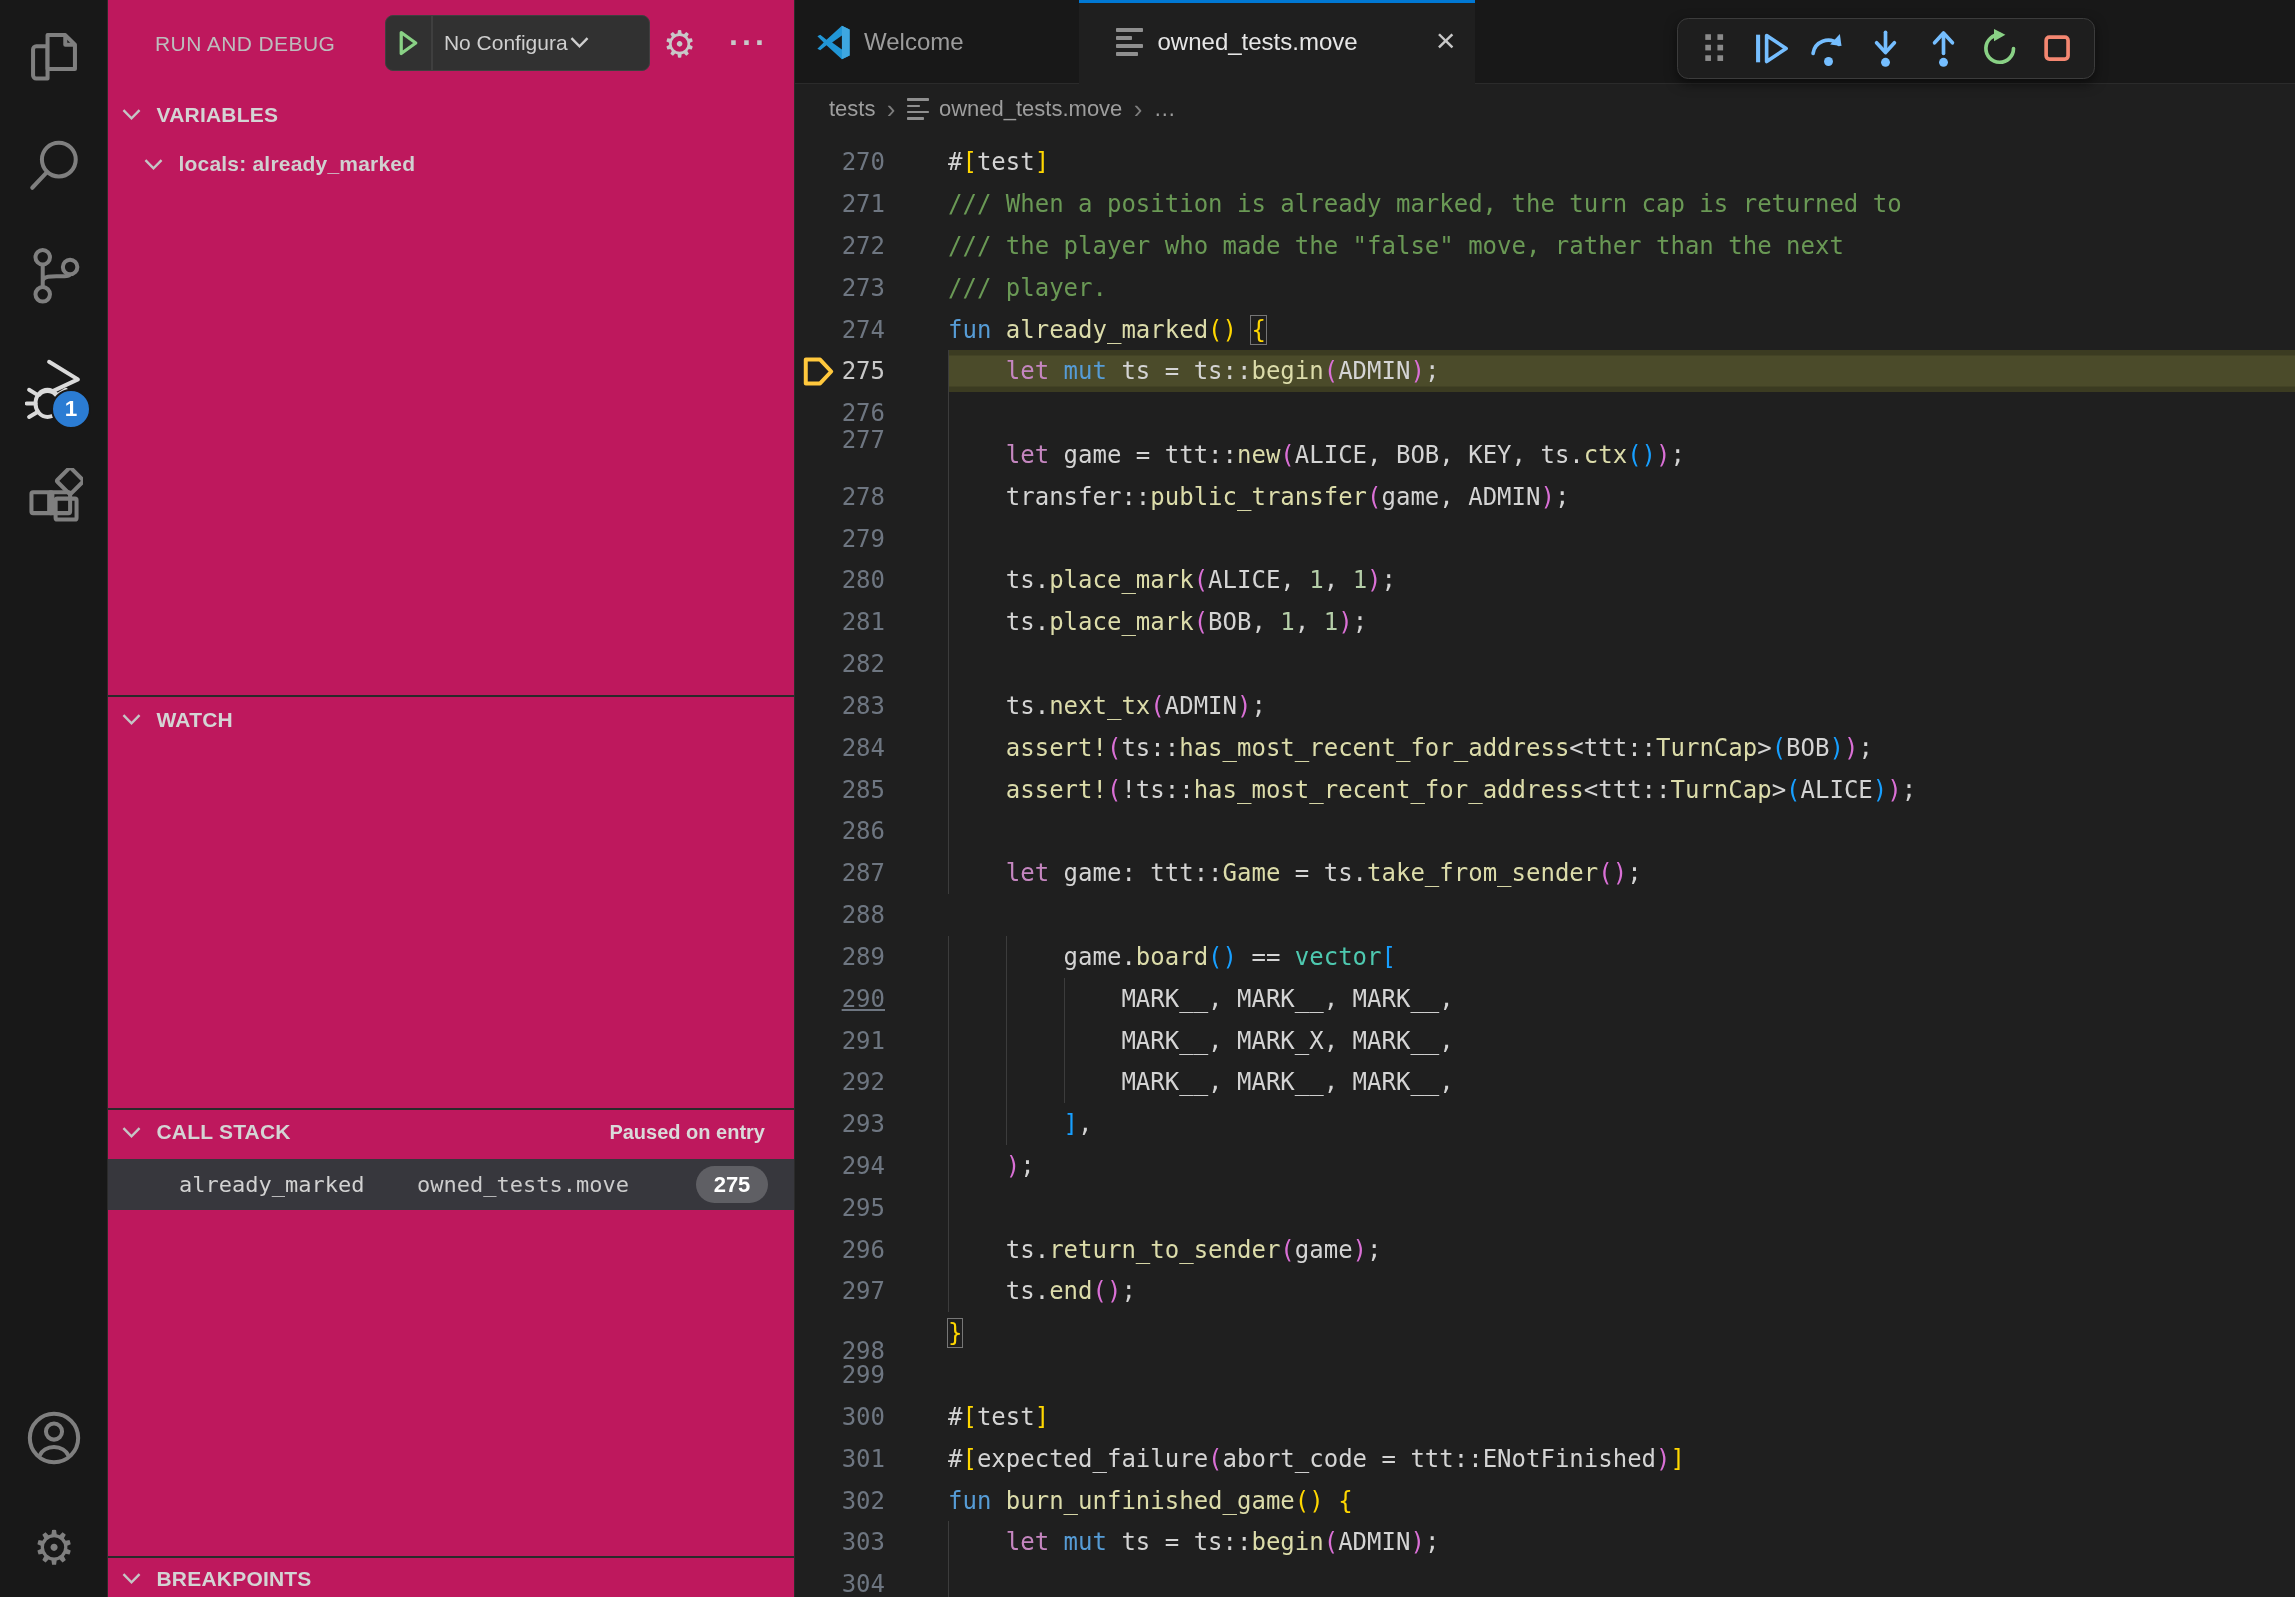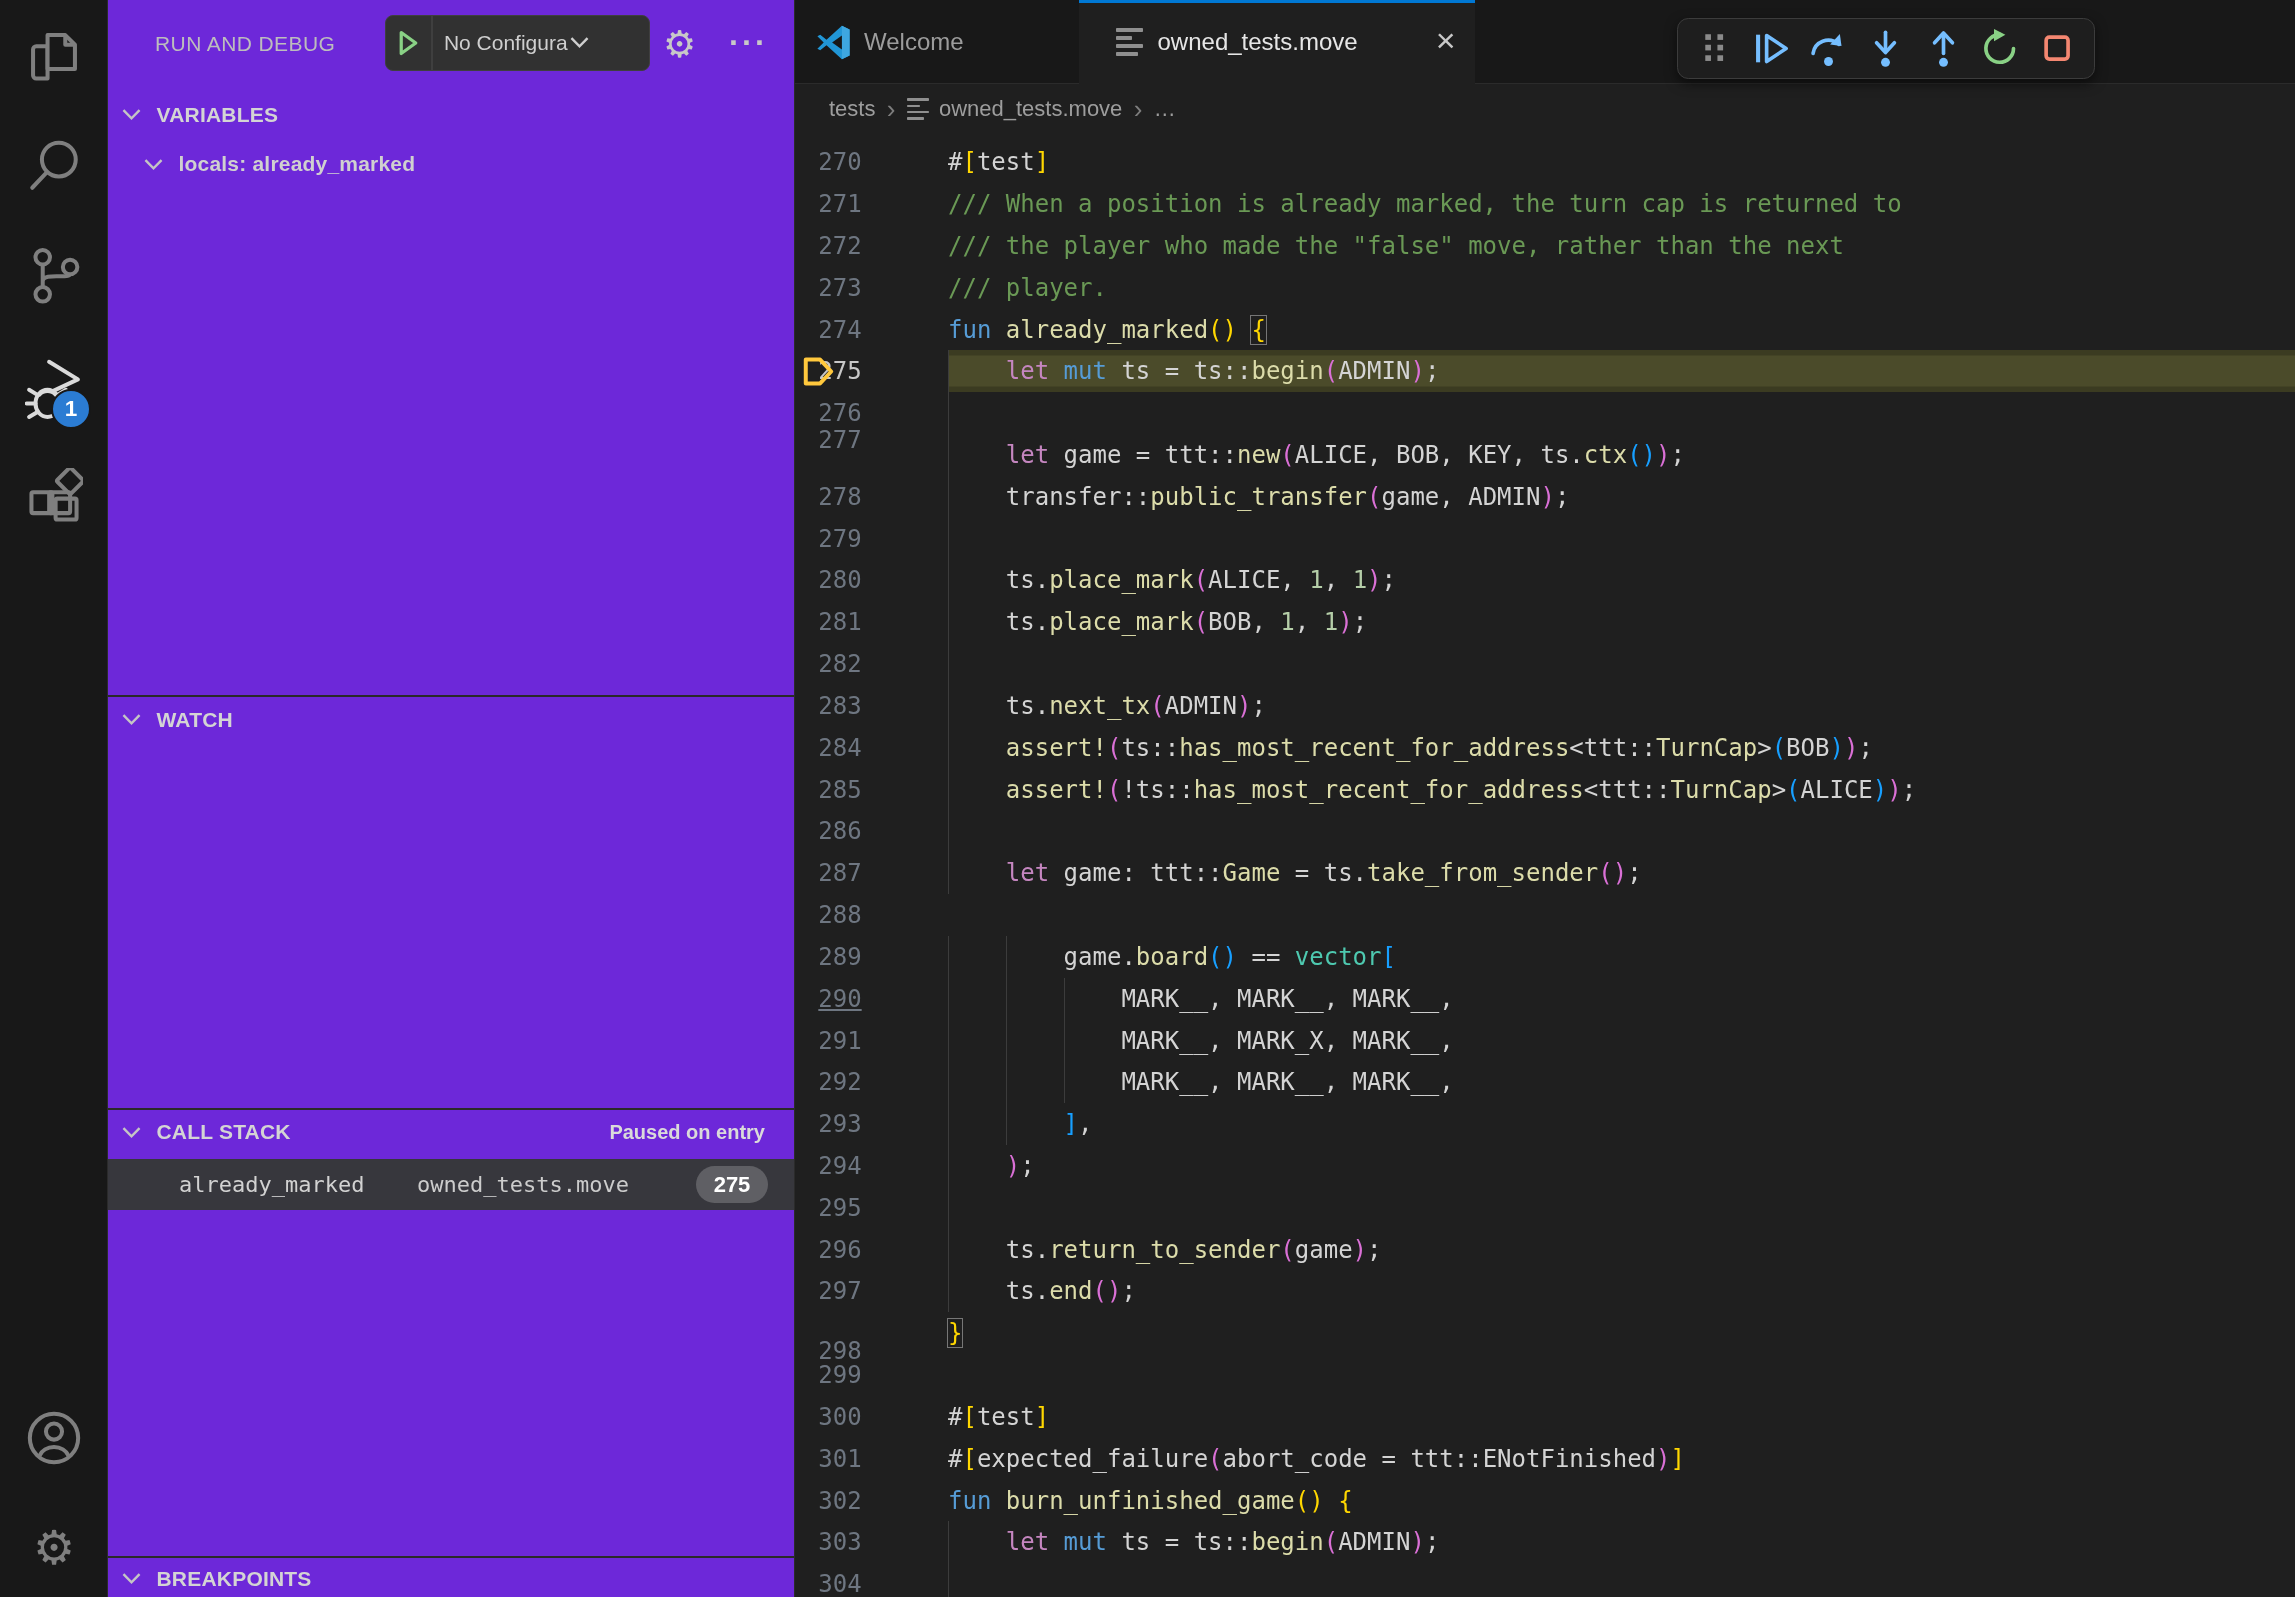--- a/index.html
+++ b/index.html
@@ -20,21 +20,21 @@
   .ab-icon { position:absolute; left:25px; width:58px; height:58px; cursor:pointer; }
   .ab-badge {
     position:absolute; left:51px; top:389px; width:40px; height:40px;
     background:#2b7cd3; border-radius:50%; border:2.4px solid #181818;
     color:#fff; font-size:22.5px; font-weight:bold; text-align:center; line-height:35px;
   }
 
   
   #sidebar {
     position:absolute; left:108px; top:0; width:687px; height:100%;
-    background:#6d28d9; border-right:1.6px solid #2b2b2b;
+    background:#be185d; border-right:1.6px solid #2b2b2b;
   }
   .sb-title {
     position:absolute; left:47px; top:0; height:88px; line-height:88px;
     font-size:21px; color:#bdbdbd; letter-spacing:0.4px;
   }
   #config-button {
     position:absolute; left:277px; top:14.5px; width:265px; height:56px;
     background:#313131; border:0.8px solid #3f3f3f; border-radius:8px;
     display:flex; align-items:center; cursor:pointer;
   }
@@ -118,21 +118,21 @@
   #code { position:absolute; left:0; top:134px; right:0; bottom:0; overflow:hidden; }
   #current-line-highlight {
     position:absolute; left:153px; right:0; height:42px;
     background:#4b4b2a;
     box-shadow:inset 0 5.6px 0 rgba(32,32,16,.35), inset 0 -5.6px 0 rgba(32,32,16,.35);
     z-index:1;
   }
   #gutter { position:absolute; left:0; top:0; width:150px; height:100%; z-index:3; }
   .ln {
     position:absolute; left:0; width:90px; height:42px; line-height:42px;
-    text-align:center; font-family:"DejaVu Sans Mono", monospace;
+    text-align:right; font-family:"DejaVu Sans Mono", monospace;
     font-size:24px; color:#6e7681; cursor:pointer;
   }
   .ln.active { color:#c8c8c8; }
   #stack-marker { position:absolute; left:4.8px; z-index:4; }
   #code-lines { position:absolute; left:153px; top:0; right:0; height:100%; z-index:2; }
   .cl {
     position:absolute; left:0; right:0; height:42px; line-height:42px;
     font-family:"DejaVu Sans Mono", monospace; font-size:24px; white-space:pre;
   }
   .cl .guide { position:absolute; top:0; bottom:0; border-left:1.6px solid #3c3c3c; }

